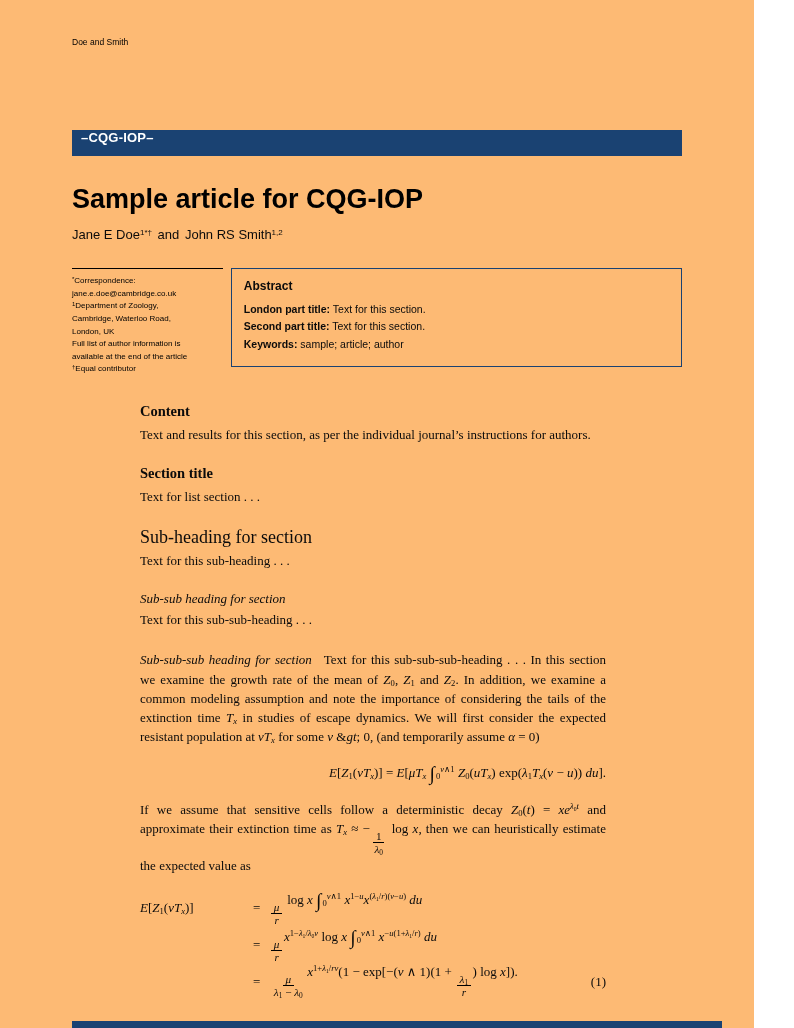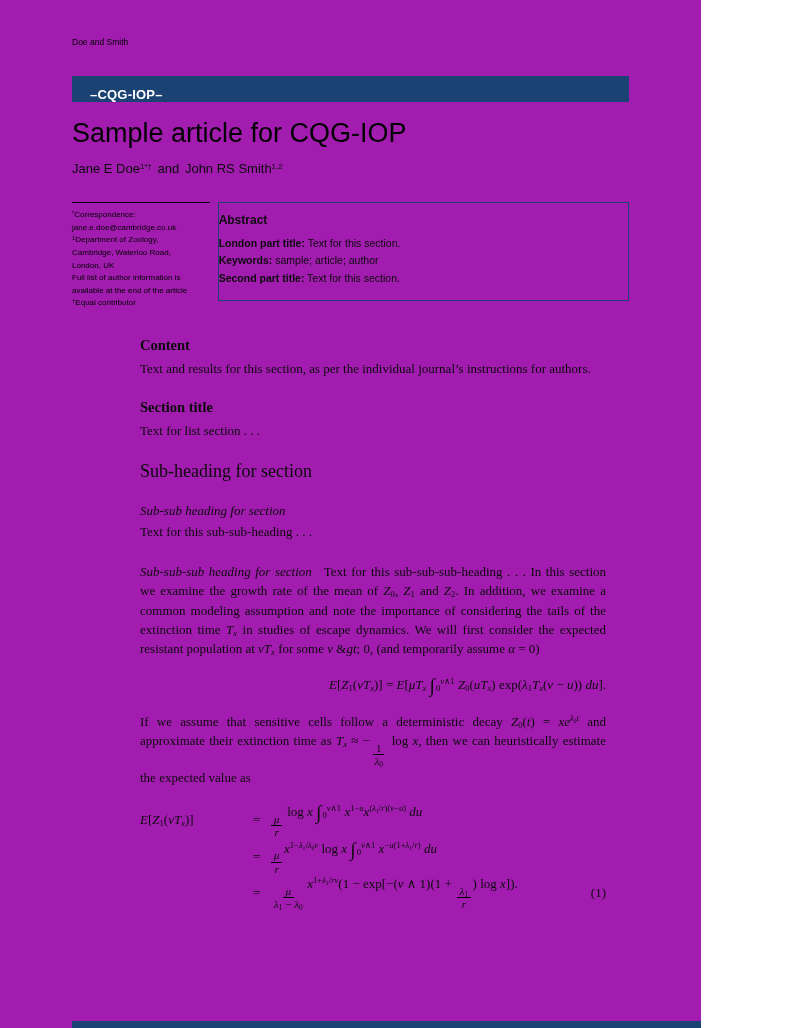--- a/index.html
+++ b/index.html
@@ -1,31 +1,31 @@
 <!DOCTYPE html>
 <html style="--accent: #1a4272;"><head>
 <meta charset="utf-8">
 <style>
 :root{--accent:#1a4272}
 *{margin:0;padding:0;box-sizing:border-box}
 html,body{width:794px;height:1028px}
 body{background:#fff;font-family:"Liberation Serif",serif;color:#0b0b0b}
-.page{position:relative;width:701px;height:1028px;overflow:hidden;background:#a21caf}
+.page{position:relative;width:754px;height:1028px;overflow:hidden;background:#fdba74}
 .inner{padding:0 72px}
 .runhead{padding-top:37px;font-family:"Liberation Sans",sans-serif;font-size:8.5px;color:#000}
-.banner{margin-top:29px;height:26px;background:var(--accent);display:flex;align-items:flex-end;padding-left:18px}
+.banner{margin-top:83px;height:26px;background:var(--accent);display:flex;align-items:flex-start;padding-left:9px}
 .banner span{color:#fff;font-family:"Liberation Sans",sans-serif;font-weight:bold;font-size:13px;letter-spacing:.2px}
-.title{margin-top:16px;font-family:"Liberation Sans",sans-serif;font-weight:normal;font-size:27px;color:#000}
+.title{margin-top:28px;font-family:"Liberation Sans",sans-serif;font-weight:bold;font-size:27px;color:#000}
 .byline{margin-top:12px;font-family:"Liberation Sans",sans-serif;font-size:13px}
 .byline sup{font-size:8px;vertical-align:.55em}
 .conj{margin:0 2px}
 .cols{display:flex;margin-top:26px;align-items:flex-start}
 .leftcol{width:156px;border-top:1px solid #000;padding-top:6px;font-family:"Liberation Sans",sans-serif;font-size:8px;line-height:1.58;color:#000}
 .leftcol sup{font-size:6px;vertical-align:.4em}
-.abs{margin-left:8px;width:466px;border:1.3px solid var(--accent);padding:10px 0 13px;font-family:"Liberation Sans",sans-serif}
+.abs{margin-left:8px;width:466px;border:1.3px solid var(--accent);padding:10px 12px 13px;font-family:"Liberation Sans",sans-serif}
 .abs-h{font-weight:bold;font-size:12px;margin-bottom:8px}
 .abitem{font-size:10.5px;line-height:1.65}
 .abitem b{font-weight:bold}
 .main{margin-left:68px;width:466px;margin-top:27px}
 .h-major{font-weight:bold;font-size:14.5px;margin:0 0 5px}
 .sp{margin-top:21px}
 .h-sub{font-weight:normal;font-size:18px;margin:21px 0 3px}
 .h-subsub{font-style:italic;font-size:13px;margin:21px 0 3px}
 p.body{font-size:13px;line-height:1.47;text-align:justify}
 .para{margin-top:21px}
@@ -73,34 +73,35 @@
           <div class="sline">Cambridge, Waterloo Road,</div>
           <div class="sline">London, UK</div>
           <div class="sline">Full list of author information is</div>
           <div class="sline">available at the end of the article</div>
           <div class="sline"><sup>†</sup>Equal contributor</div>
         </div>
       <div class="abs">
         <div class="abs-h">Abstract</div>
         <div>
             <div class="abitem"><b>London part title:</b> Text for this section.</div>
+            <div class="abitem"><b>Second part title:</b> Text for this section.</div>
             <div class="abitem"><b>Keywords:</b> sample; article; author</div>
-            <div class="abitem"><b>Second part title:</b> Text for this section.</div>
           </div>
       </div>
     </div>
 
     <div class="main">
       <div class="h-major">Content</div>
       <p class="body">Text and results for this section, as per the individual journal’s instructions for authors.</p>
 
       <div class="h-major sp">Section title</div>
       <p class="body">Text for list section . . .</p>
 
       <div class="h-sub">Sub-heading for section</div>
+      <p class="body">Text for this sub-heading . . .</p>
 
       <div class="h-subsub">Sub-sub heading for section</div>
       <p class="body">Text for this sub-sub-heading . . .</p>
 
       <p class="body para"><span class="runin">Sub-sub-sub heading for section</span>Text for this sub-sub-sub-heading . . . In this section we examine the growth rate of the mean of <span class="math"><i>Z</i><sub>0</sub></span>, <span class="math"><i>Z</i><sub>1</sub></span> and <span class="math"><i>Z</i><sub>2</sub></span>. In addition, we examine a common modeling assumption and note the importance of considering the tails of the extinction time <span class="math"><i>T</i><sub><i>x</i></sub></span> in studies of escape dynamics. We will first consider the expected resistant population at <span class="math"><i>vT</i><sub><i>x</i></sub></span> for some <span class="math"><i>v</i> &amp;<i>gt</i>; 0</span>, (and temporarily assume <span class="math"><i>α</i> = 0</span>)</p>
 
       <div class="eq-display"><i>E</i>[<i>Z</i><sub>1</sub>(<i>vT</i><sub><i>x</i></sub>)] = <i>E</i>[<i>μT</i><sub><i>x</i></sub> <span class="int">∫</span><sub>0</sub><sup><i>v</i>∧1</sup> <i>Z</i><sub>0</sub>(<i>uT</i><sub><i>x</i></sub>) <span class="rm">exp</span>(<i>λ</i><sub>1</sub><i>T</i><sub><i>x</i></sub>(<i>v</i> − <i>u</i>)) <i>du</i>].</div>
 
       <p class="body">If we assume that sensitive cells follow a deterministic decay <span class="math"><i>Z</i><sub>0</sub>(<i>t</i>) = <i>xe</i><sup><i>λ</i><sub>0</sub><i>t</i></sup></span> and approximate their extinction time as <span class="math"><i>T</i><sub><i>x</i></sub> ≈ −<span class="frac">
               <span class="fn">1</span>

